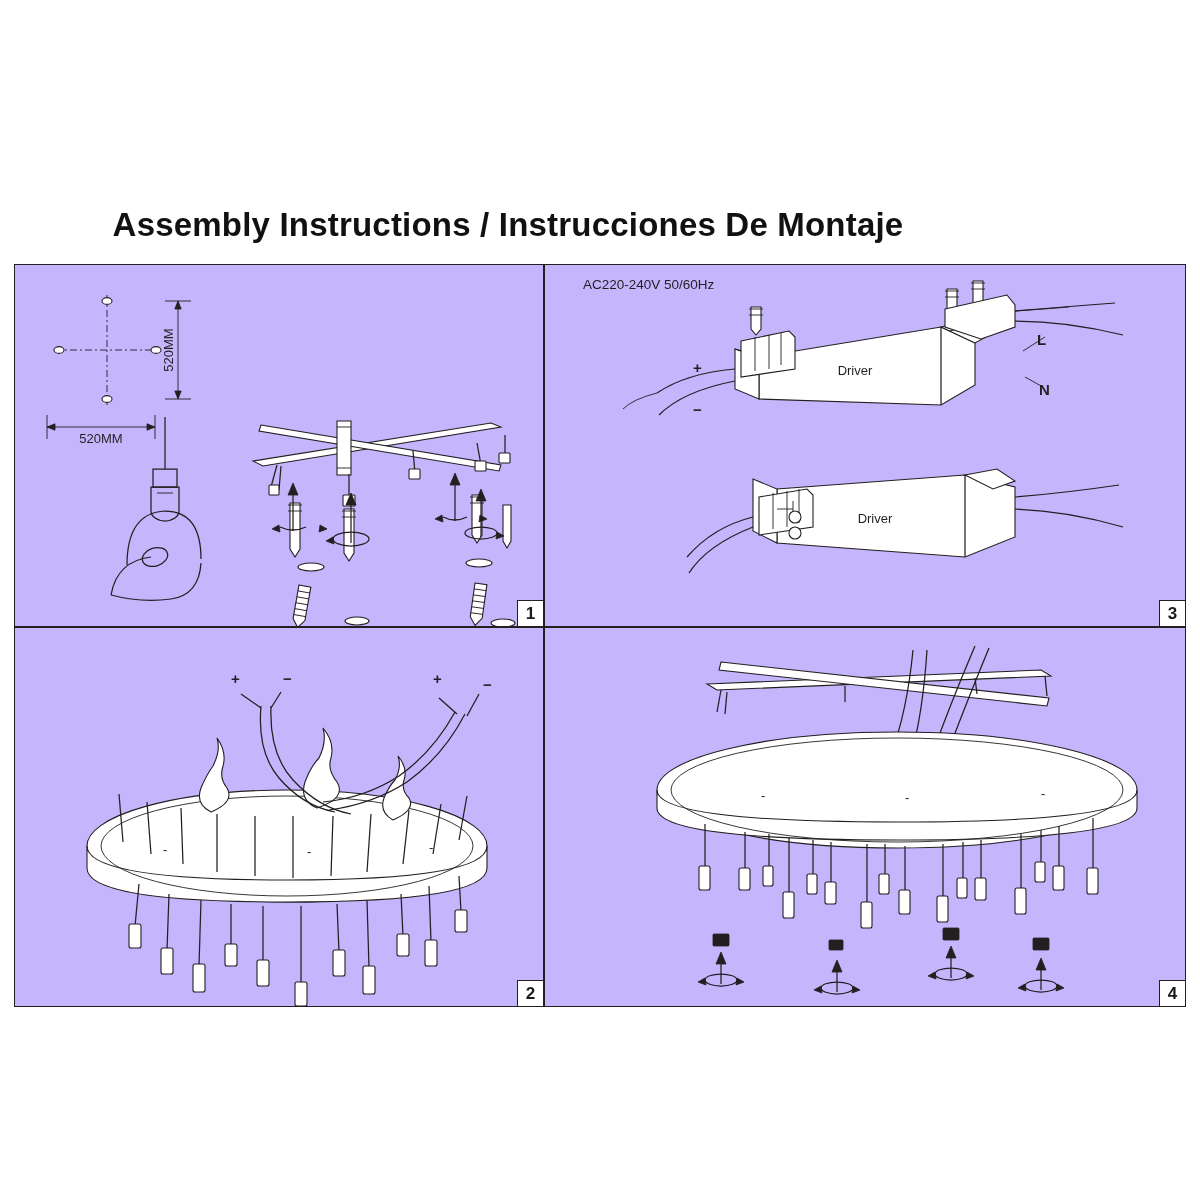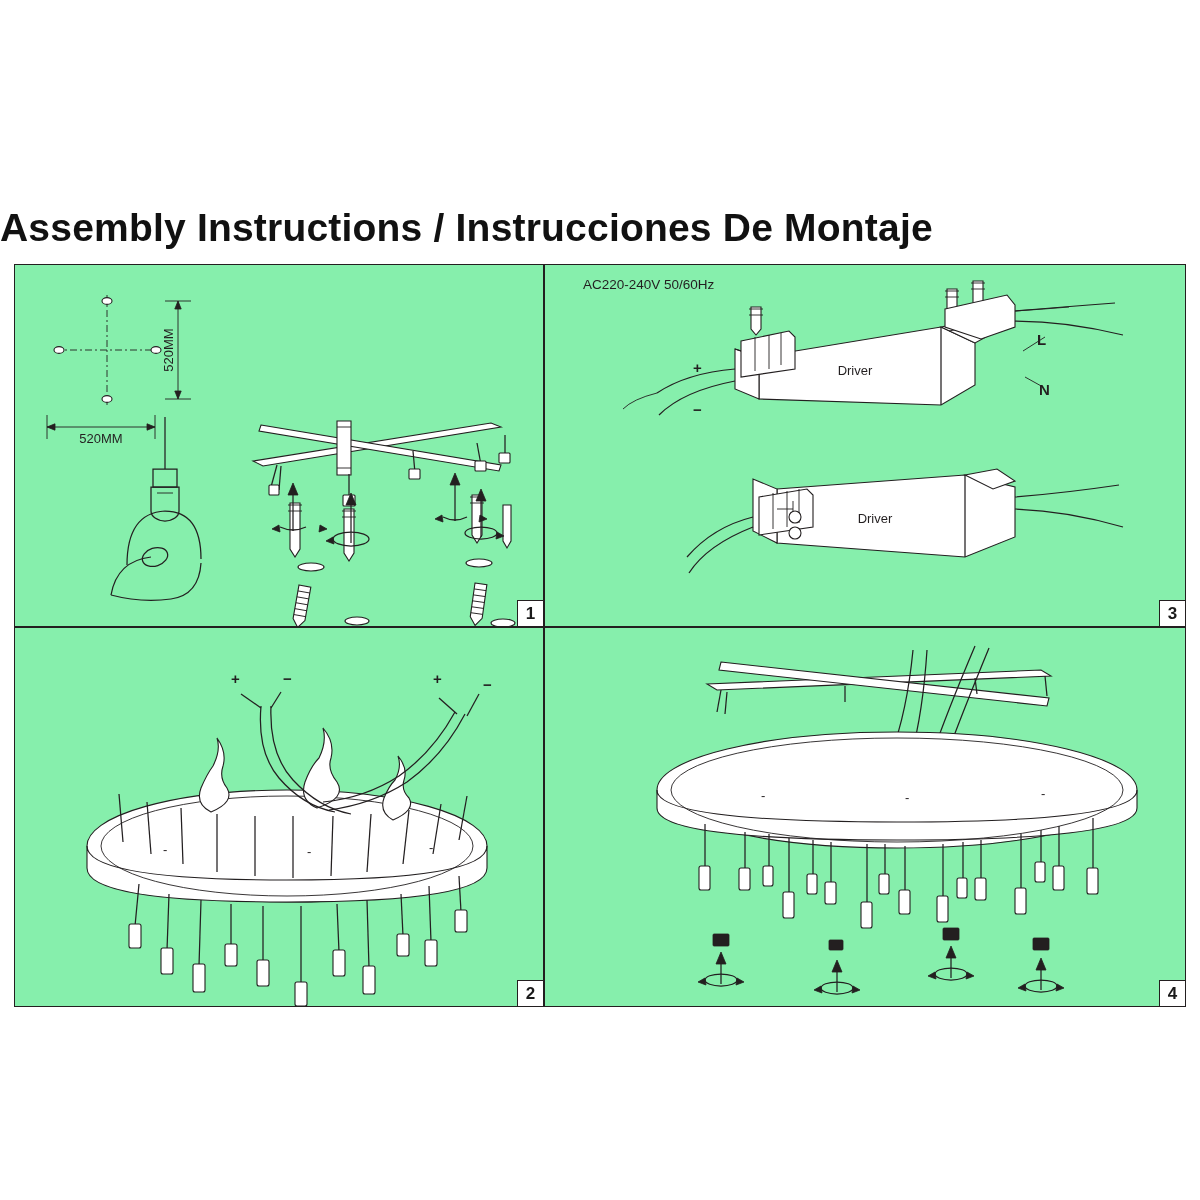--- a/index.html
+++ b/index.html
@@ -19,38 +19,38 @@
     position: absolute;
     left: 0; top: 0;
     width: 1200px;
     height: 1200px;
   }
   .title {
     position: absolute;
     left: 0;
     top: 206px;
     width: 1016px;
-    text-align: left;
-    font-size: 39px;
+    text-align: center;
+    font-size: 33px;
     font-weight: 700;
     letter-spacing: 0.2px;
     color: #111;
   }
   .grid {
     position: absolute;
     left: 14px;
     top: 264px;
     width: 1172px;
     height: 743px;
   }
   .panel {
     position: absolute;
     border: 1.6px solid #231f20;
     box-sizing: border-box;
-    background: #86efac;
+    background: #c4b5fd;
   }
   #panel-1 { left: 0;      top: 0;      width: 530px; height: 363px; }
   #panel-3 { left: 530px;  top: 0;      width: 642px; height: 363px; }
   #panel-2 { left: 0;      top: 363px;  width: 530px; height: 380px; }
   #panel-4 { left: 530px;  top: 363px;  width: 642px; height: 380px; }
 
   .panel-num {
     position: absolute;
     right: 0;
     bottom: 0;

